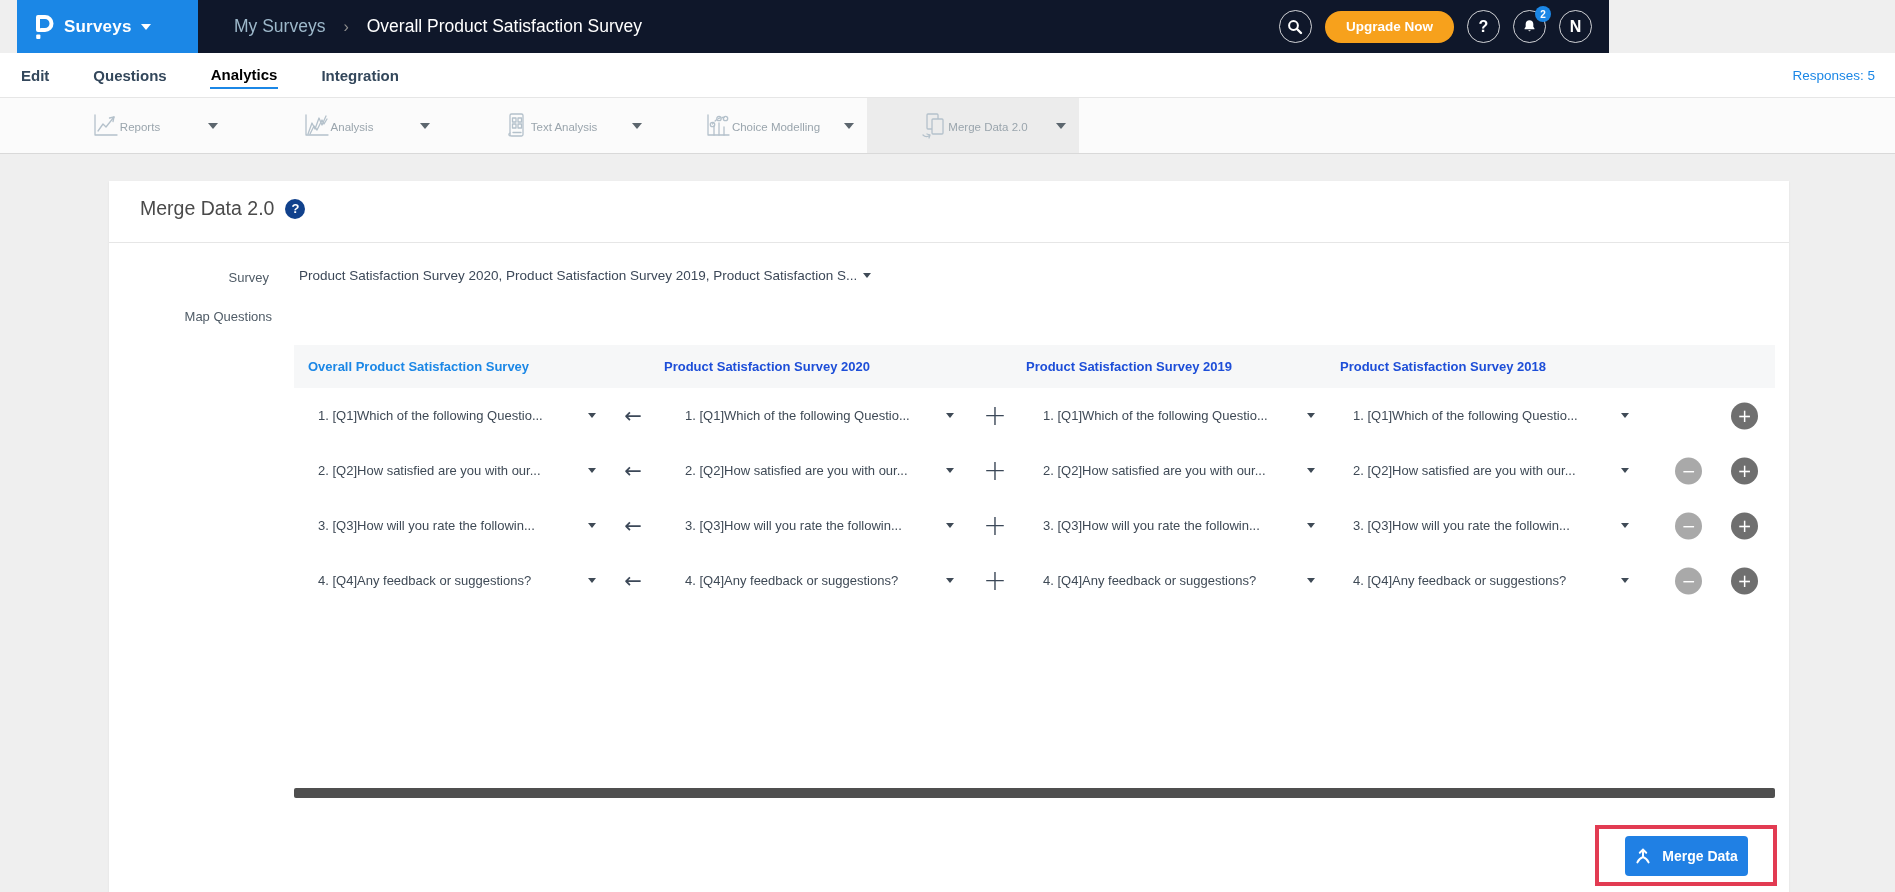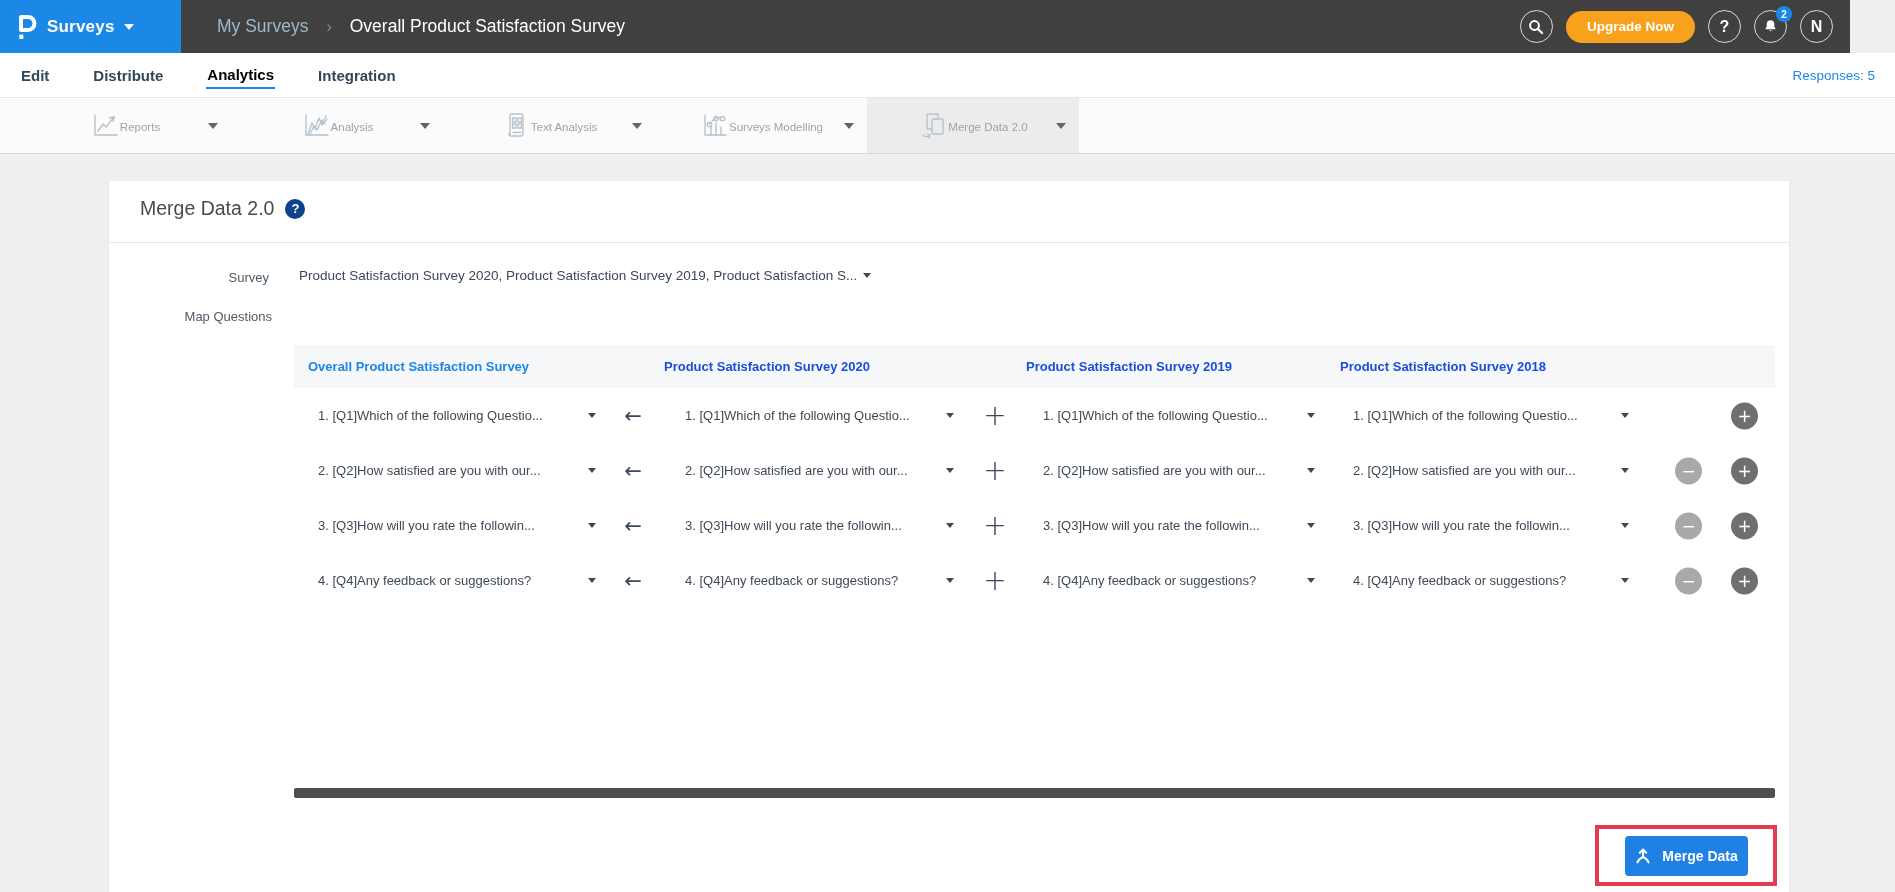--- a/index.html
+++ b/index.html
@@ -2,21 +2,21 @@
 <html><head>
 <meta charset="utf-8">
 <style>
   html,body{margin:0;padding:0;}
   body{
     width:1895px;height:892px;position:relative;overflow:hidden;
     background:#efefef;font-family:"Liberation Sans",sans-serif;
     -webkit-font-smoothing:antialiased;
   }
   
-  .topbar{position:absolute;top:0;left:0;width:1850px;height:53px;background:#404040;display:flex;align-items:center;}
+  .topbar{position:absolute;top:0;left:17px;width:1592px;height:53px;background:#0f172a;display:flex;align-items:center;}
   .logo-box{width:181px;height:53px;background:#1b87e6;display:flex;align-items:center;gap:9px;padding-left:16px;box-sizing:border-box;cursor:pointer;}
   .app-name{color:#fff;font-size:17px;font-weight:bold;letter-spacing:.2px;}
   .tri-down{width:0;height:0;border-left:5px solid transparent;border-right:5px solid transparent;border-top:6px solid #fff;}
   .breadcrumb{display:flex;align-items:center;gap:18px;margin-left:36px;font-size:17.5px;}
   .bc-parent{color:#9db8ca;cursor:pointer;}
   .bc-sep{color:#8d8d8d;font-size:16px;}
   .bc-current{color:#ffffff;}
   .topbar-right{margin-left:auto;display:flex;align-items:center;gap:13px;padding-right:17px;}
   .circle-btn{width:33px;height:33px;border:1.6px solid rgba(255,255,255,.8);border-radius:50%;display:flex;align-items:center;justify-content:center;color:#fff;box-sizing:border-box;cursor:pointer;position:relative;flex:none;}
   .circle-btn .q{font-size:16px;font-weight:bold;}
@@ -109,21 +109,21 @@
       <span class="badge">2</span>
     </div>
     <div class="circle-btn">
       <span class="q">N</span>
     </div>
   </div>
 </div>
 
 <div class="nav">
   <span class="nav-tab">Edit</span>
-  <span class="nav-tab">Distribute</span>
+  <span class="nav-tab">Questions</span>
   <span class="nav-tab active">Analytics</span>
   <span class="nav-tab">Integration</span>
   <span class="responses">Responses: 5</span>
 </div>
 
 <div class="subnav">
   <div class="subtab">
     <svg class="subicon" width="30" height="27" viewBox="0 0 30 27">
       <path d="M5 3 V23 H27"></path>
       <path d="M8 19 L13 12 L16 15 L24 5"></path>
@@ -155,21 +155,21 @@
   </div>
   <div class="subtab">
     <svg class="subicon" width="30" height="27" viewBox="0 0 30 27">
       <path d="M6 3 V23 H27"></path>
       <path d="M12 23 V14 M17 23 V11 M22 23 V15"></path>
       <path d="M10.5 12 C13 8 19 4 23.5 6" stroke-dasharray="2 2"></path>
       <circle cx="10.5" cy="12.5" r="2.2"></circle>
       <circle cx="17" cy="6.5" r="2.2"></circle>
       <circle cx="23.5" cy="6.5" r="2.2"></circle>
     </svg>
-    <span class="subtab-label">Surveys Modelling</span>
+    <span class="subtab-label">Choice Modelling</span>
     <span class="subtab-caret"></span>
   </div>
   <div class="subtab active">
     <svg class="subicon" width="30" height="27" viewBox="0 0 30 27">
       <rect x="9" y="2" width="11" height="15" rx="1"></rect>
       <rect x="14" y="7" width="11" height="15" rx="1" fill="#ececec"></rect>
       <path d="M5 23 c2 2 5 2 7 0 M12 23 l-3 -1 M12 23 l-1 3"></path>
     </svg>
     <span class="subtab-label">Merge Data 2.0</span>
     <span class="subtab-caret"></span>

